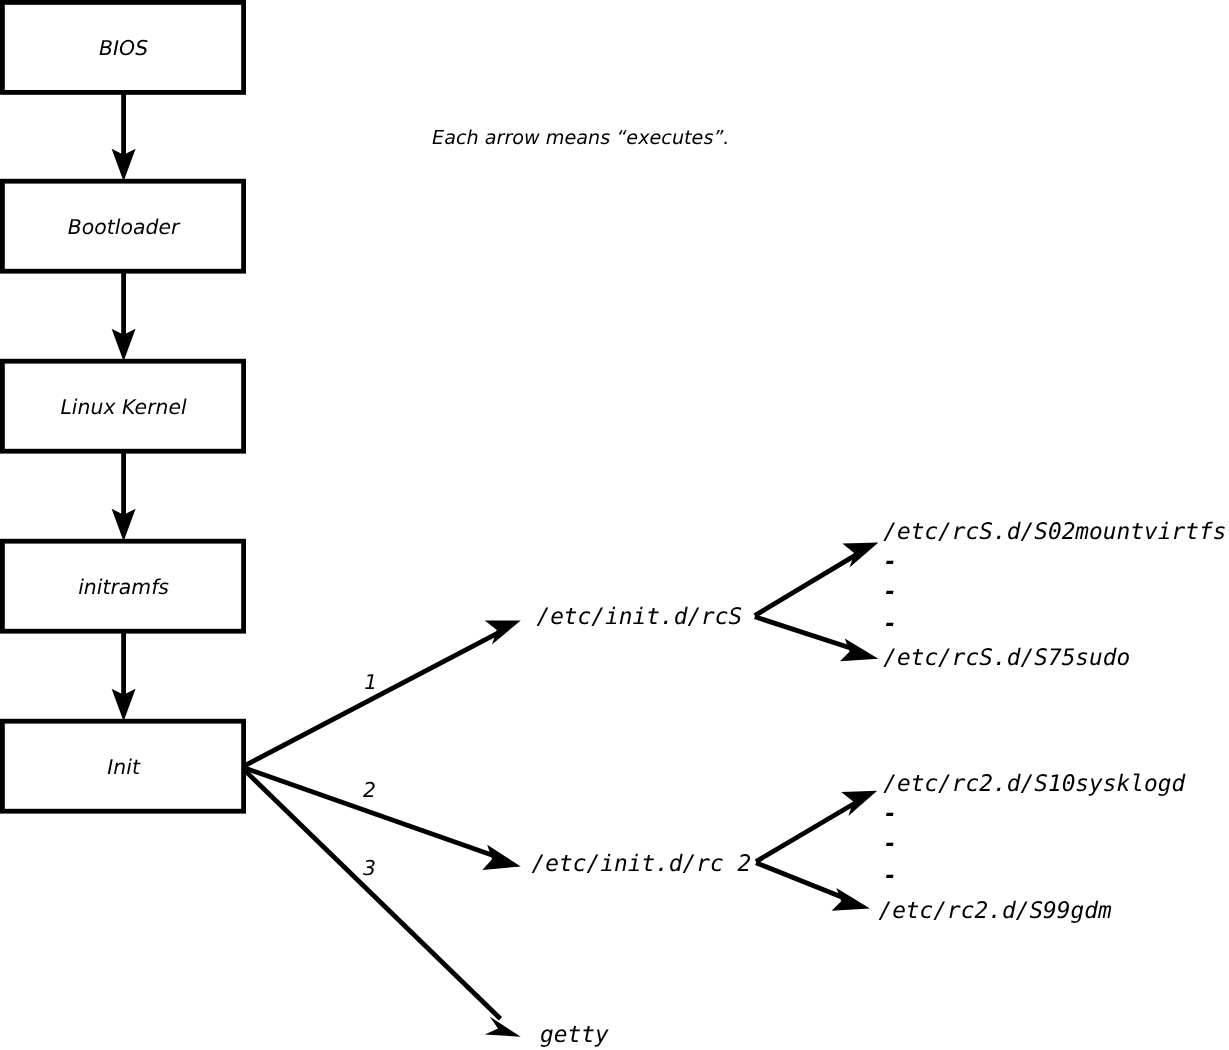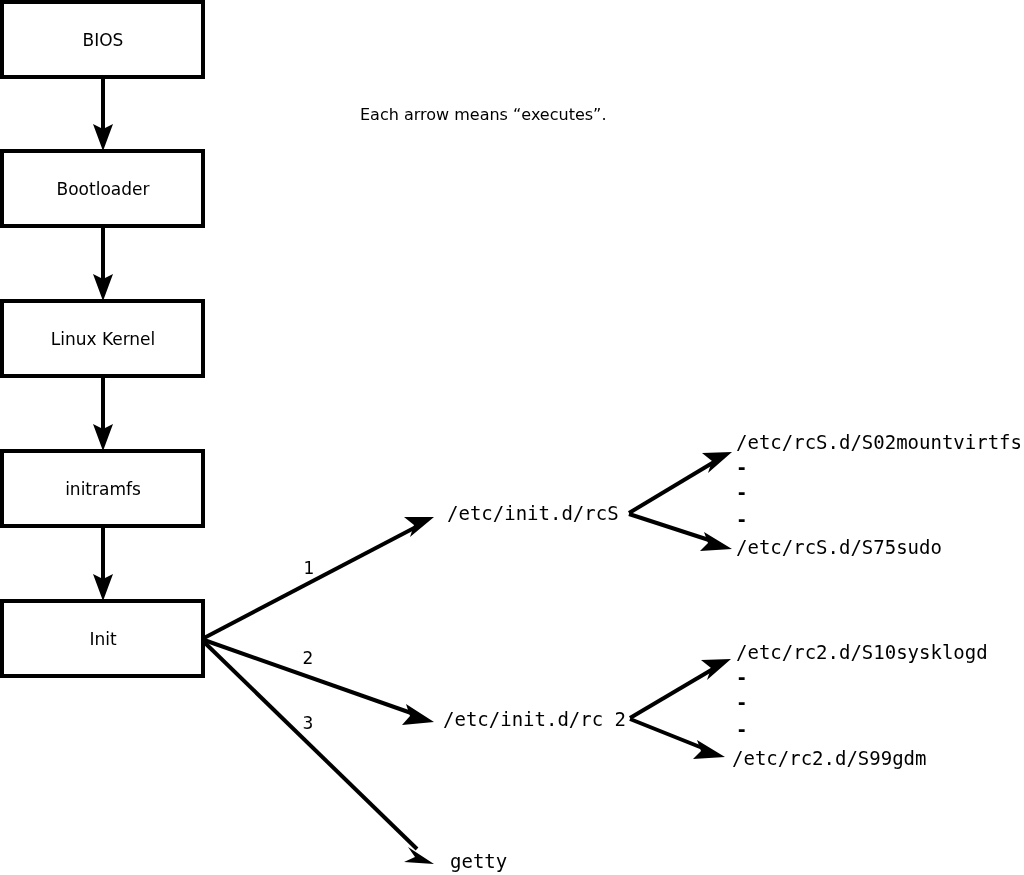--- a/index.html
+++ b/index.html
@@ -14,20 +14,21 @@
     position: relative;
     overflow: hidden;
     font-family: "DejaVu Sans", sans-serif;
   }
   #diagram-root {
     position: absolute;
     left: 0;
     top: 0;
     width: 1024px;
     height: 875px;
+    font-style: italic;
   }
   svg#diagram-svg {
     position: absolute;
     left: 0;
     top: 0;
     width: 1024px;
     height: 875px;
     display: block;
   }
   .box-rect {

